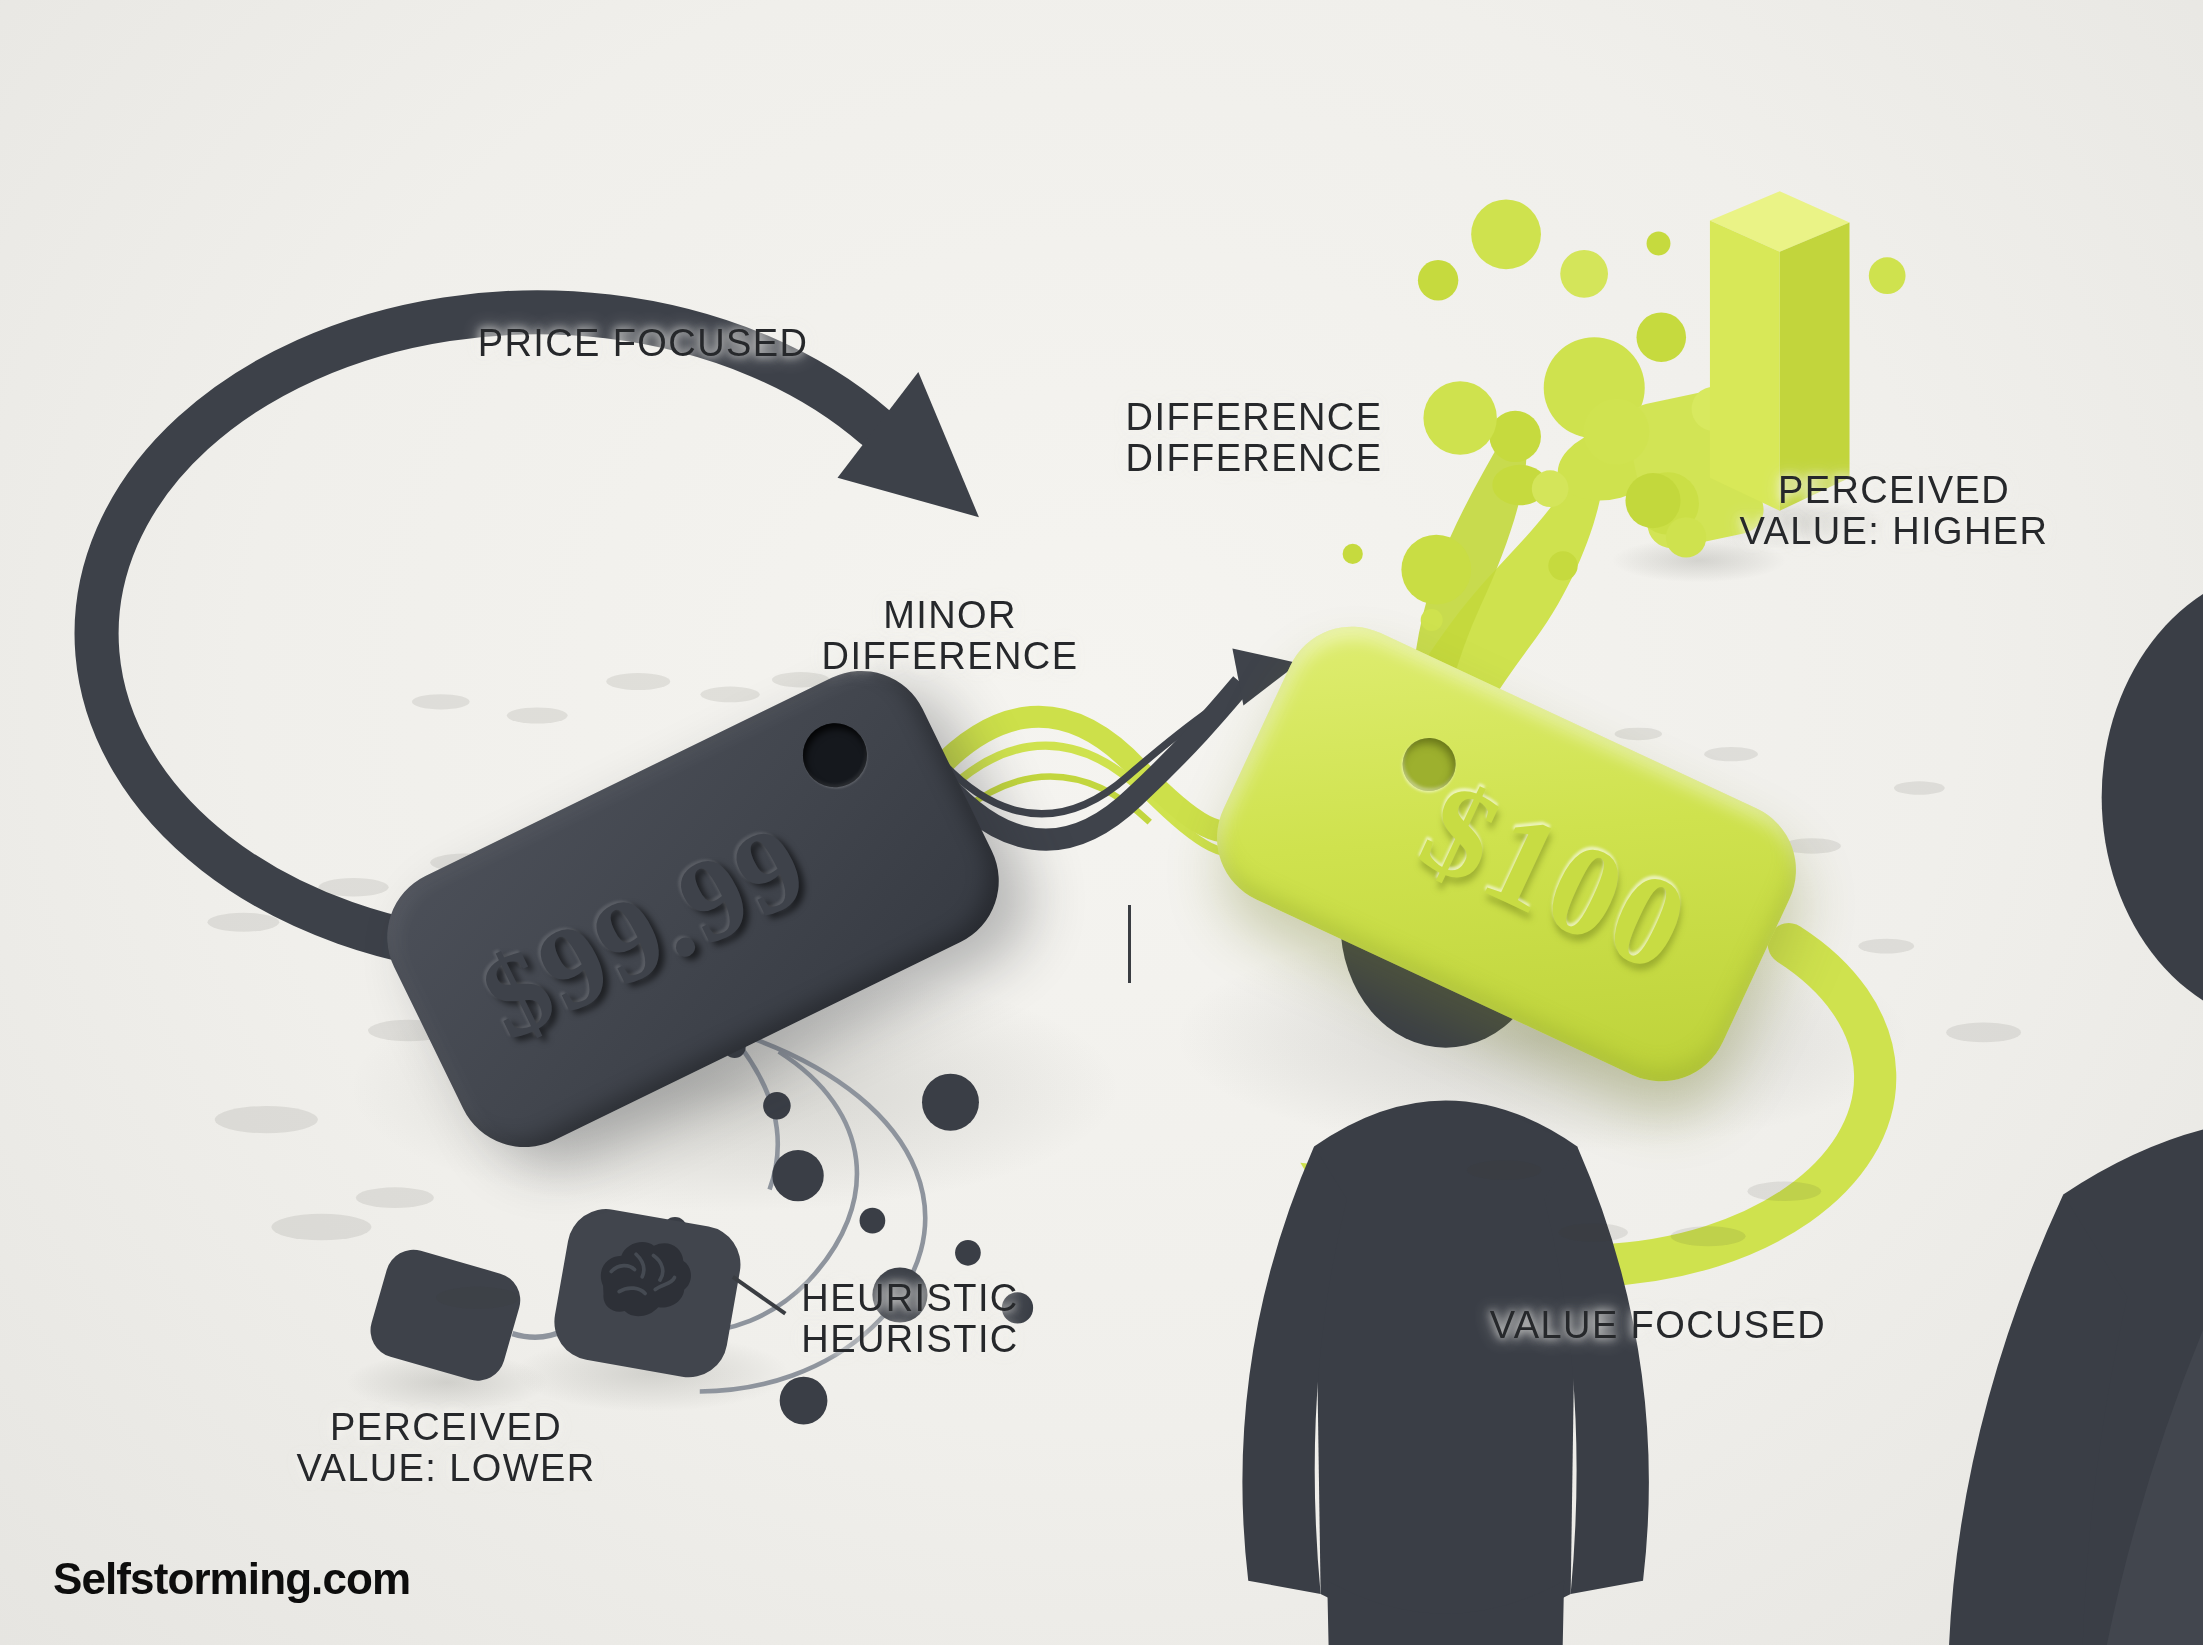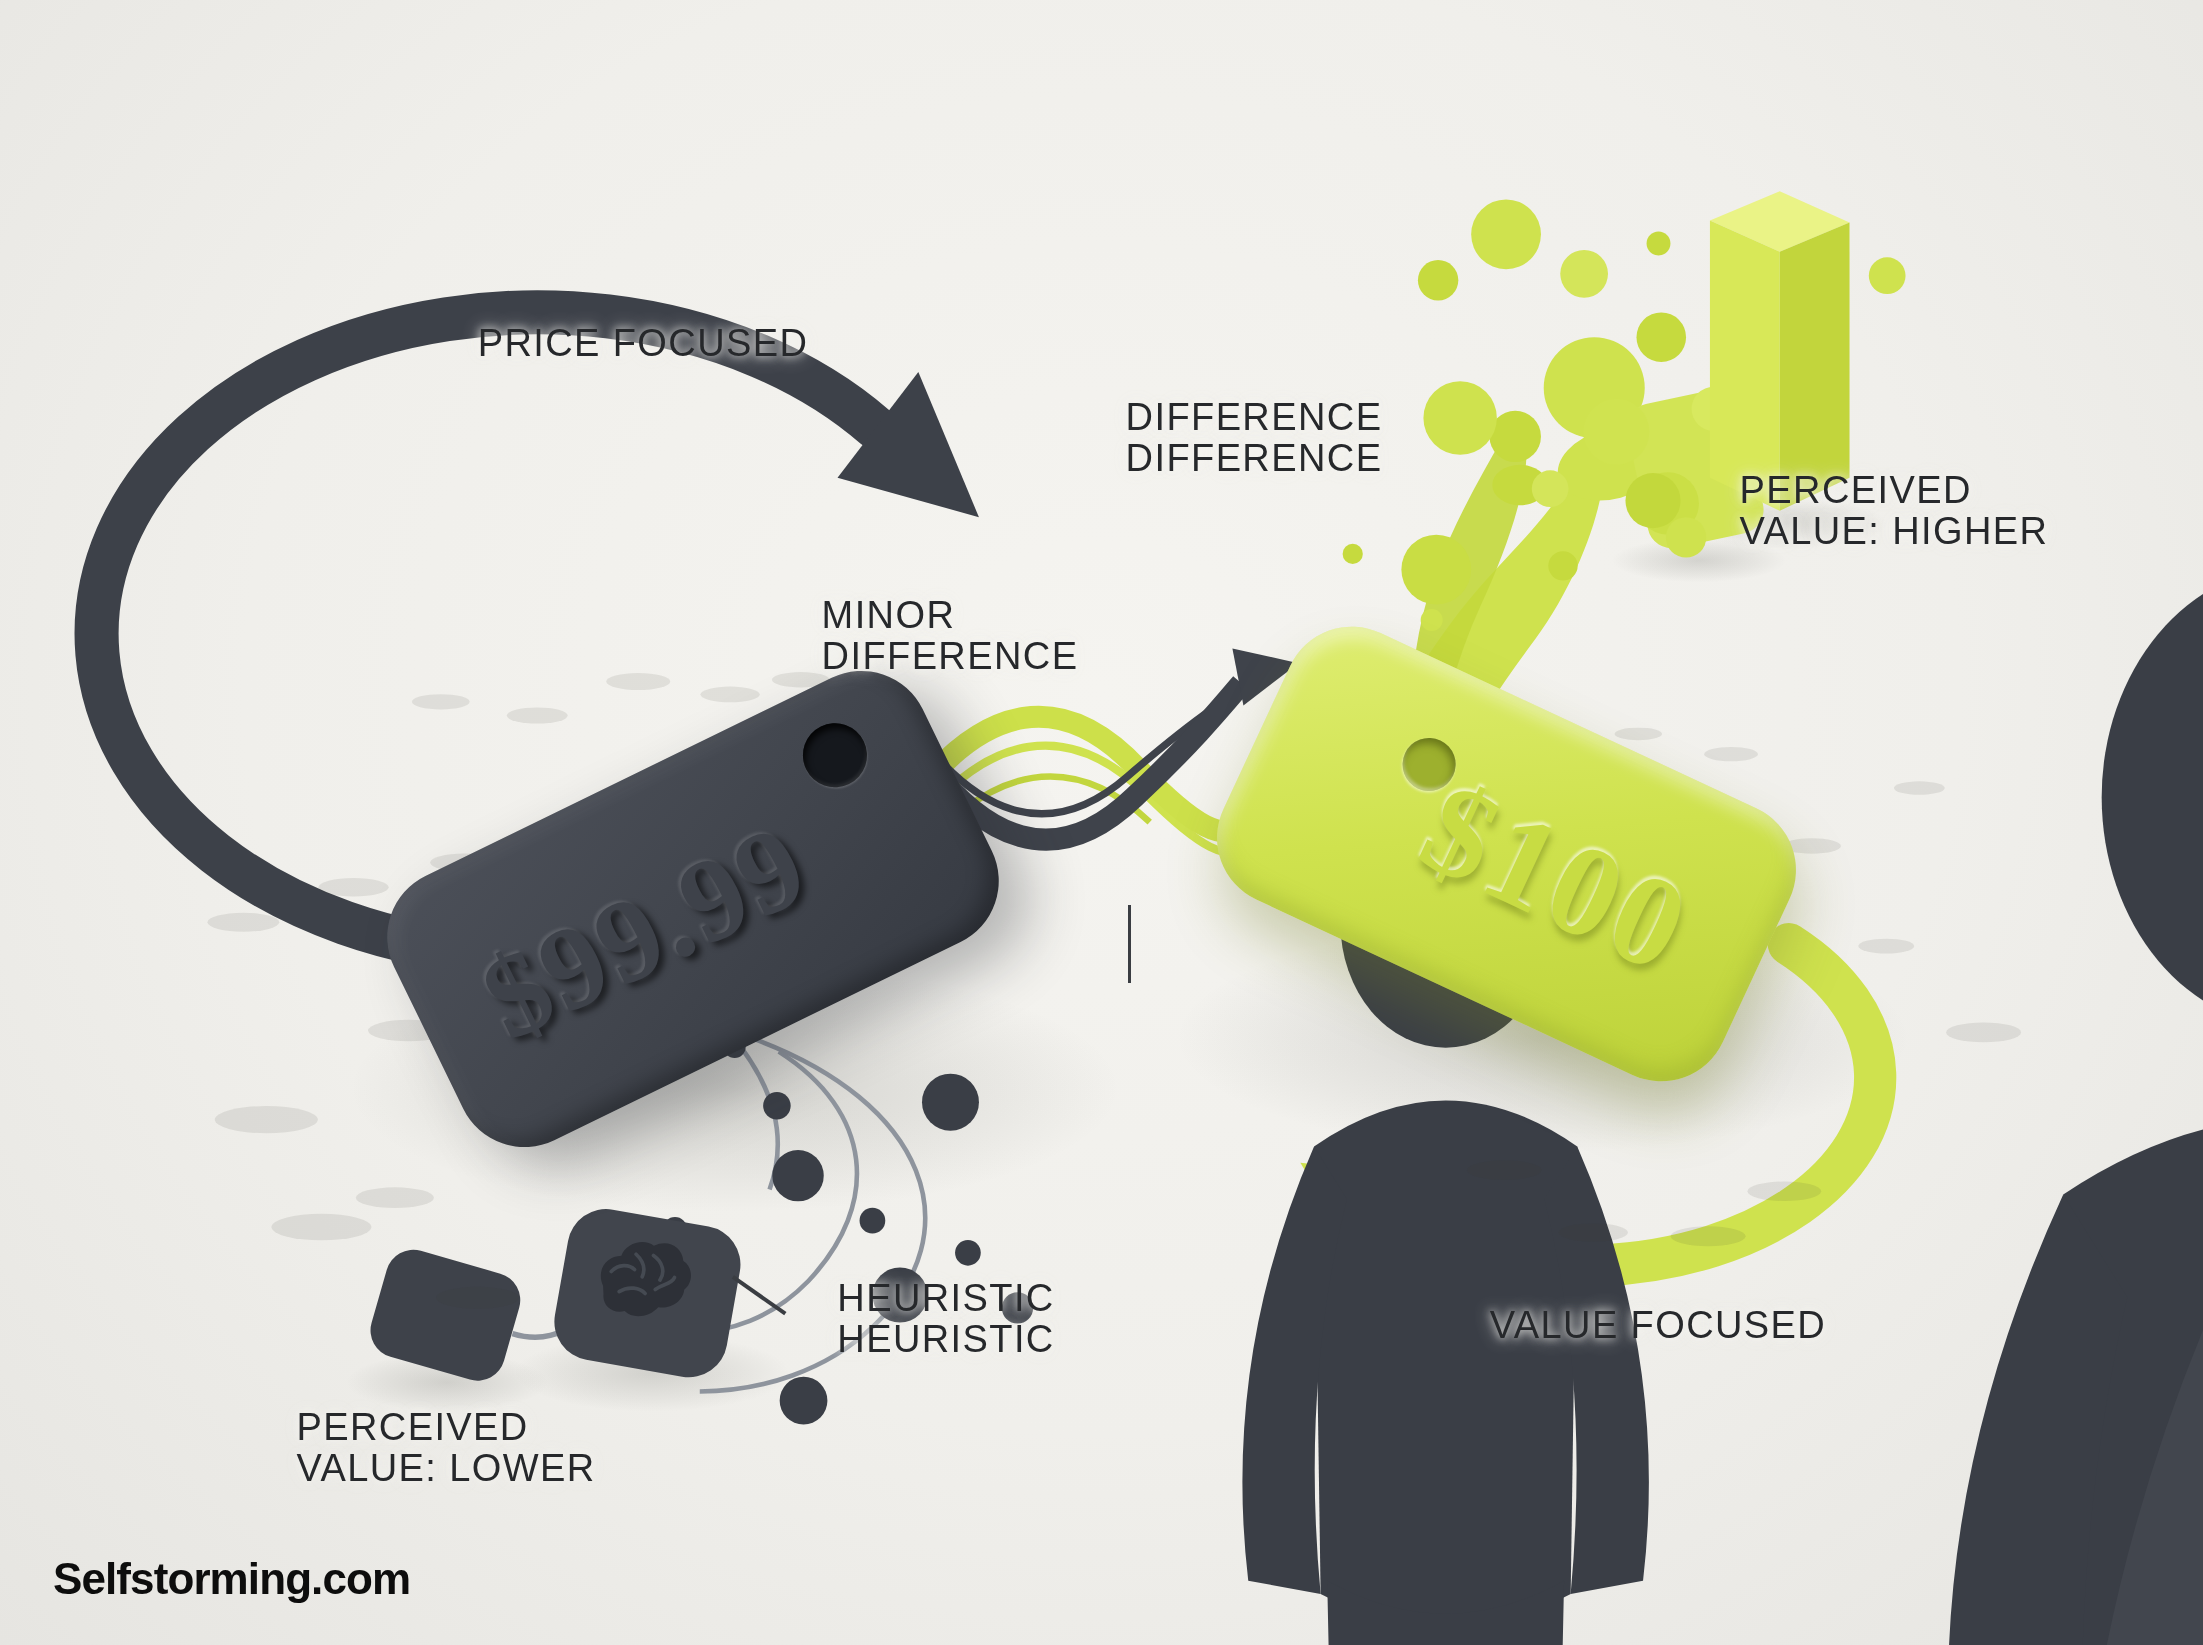--- a/index.html
+++ b/index.html
@@ -5,21 +5,21 @@
   html,body{margin:0;padding:0;background:#dddcd8;}
   #canvas{
     position:relative;width:2204px;height:1646px;overflow:hidden;
     background:radial-gradient(ellipse at 50% 42%, #f5f4f0 0%, #f0efeb 55%, #e6e5e1 100%);
     font-family:"Liberation Sans", sans-serif;
   }
   svg.layer{position:absolute;left:0;top:0;width:2204px;height:1646px;}
   .lbl{
     position:absolute;transform:translateX(-50%);
     font-weight:500;font-size:38px;line-height:41px;letter-spacing:1.4px;
-    color:#26282b;white-space:nowrap;z-index:30;
+    color:#26282b;text-align:center;white-space:nowrap;z-index:30;
     text-shadow:0 0 8.3px rgba(245,244,240,.95),0 0 16.5px rgba(245,244,240,.9);
   }
   .tag{
     position:absolute;display:flex;align-items:center;justify-content:center;
     z-index:20;border-radius:68px;
   }
   .tag .price{
     font-family:"Liberation Serif", serif;font-weight:700;white-space:nowrap;
   }
   #tag-dark{
@@ -320,21 +320,21 @@
     <div>DIFFERENCE</div>
   </div>
   <div class="lbl" style="left:1894px;top:470px;">
     <div>PERCEIVED</div>
     <div>VALUE: HIGHER</div>
   </div>
   <div class="lbl" style="left:950px;top:595px;">
     <div>MINOR</div>
     <div>DIFFERENCE</div>
   </div>
-  <div class="lbl" style="left:946px;top:1278px;">
+  <div class="lbl" style="left:910px;top:1278px;">
     <div>HEURISTIC</div>
     <div>HEURISTIC</div>
   </div>
   <div class="lbl" style="left:446px;top:1407px;">
     <div>PERCEIVED</div>
     <div>VALUE: LOWER</div>
   </div>
   <div class="lbl" style="left:1658px;top:1273px;margin-top:32px;">
     <div>VALUE FOCUSED</div>
   </div>

